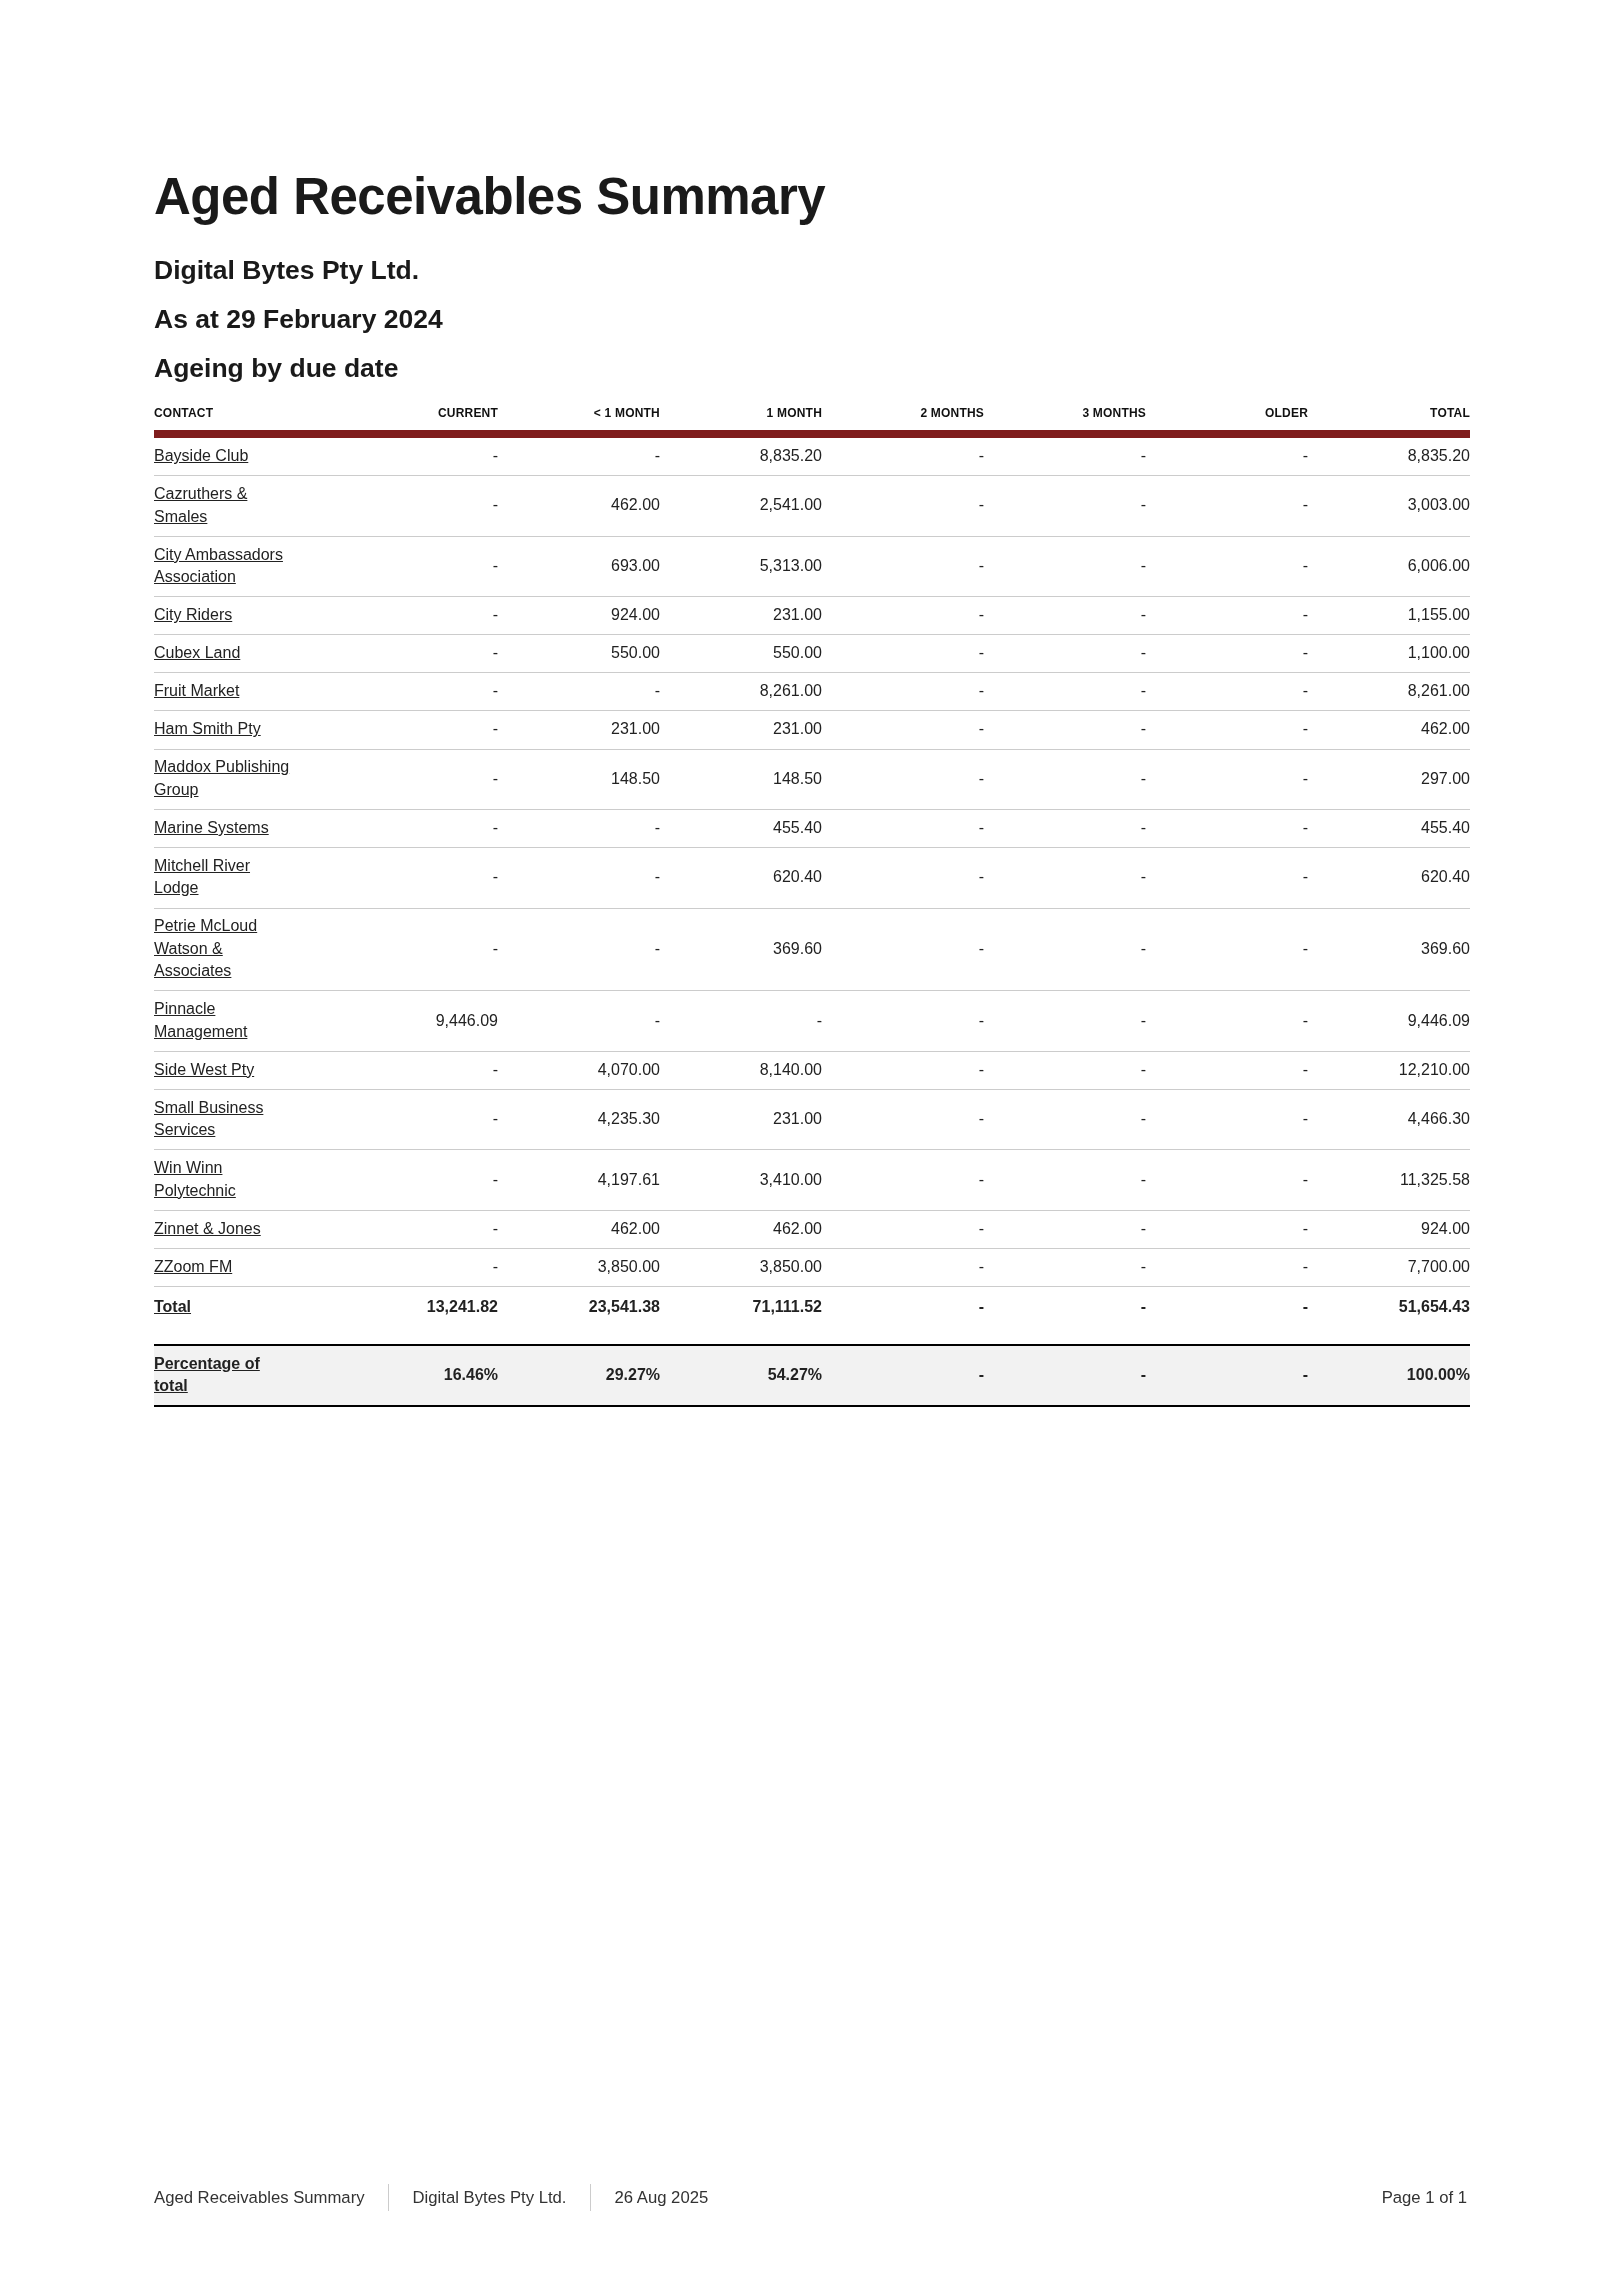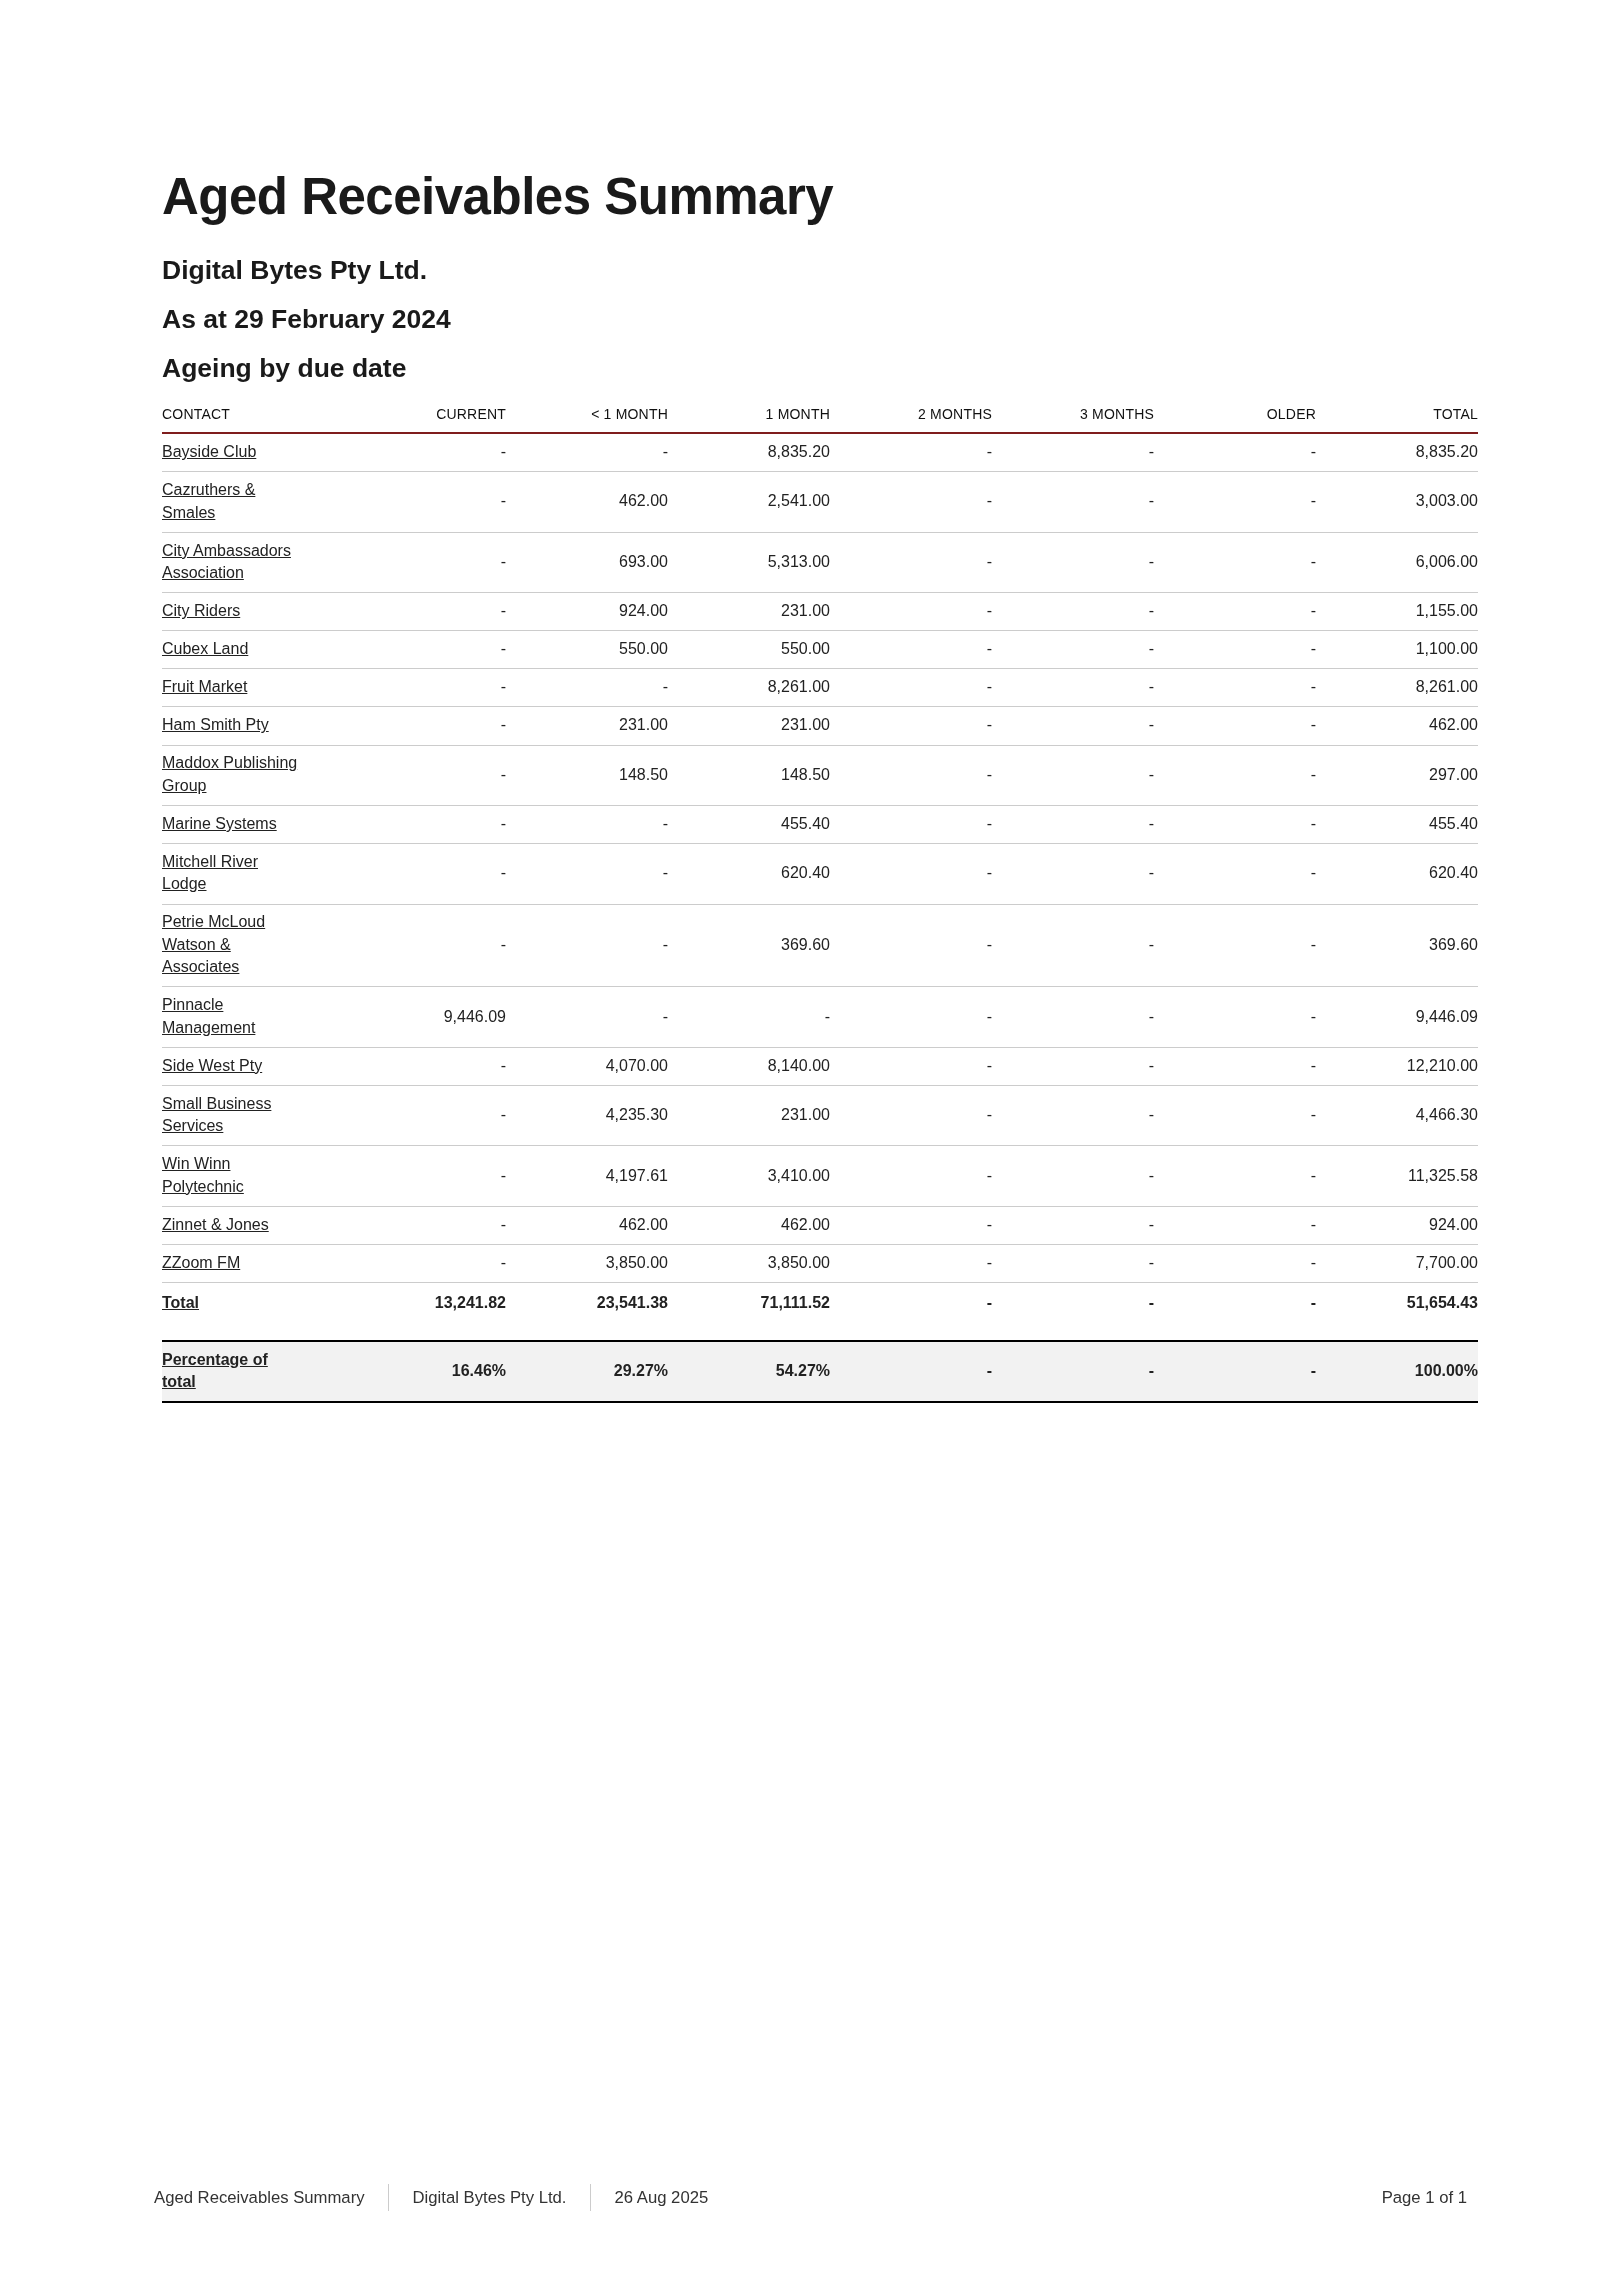--- a/index.html
+++ b/index.html
@@ -5,21 +5,20 @@
   * { box-sizing: border-box; margin: 0; padding: 0; }
   html, body { background: #ffffff; }
   .page {
     position: relative;
     width: 1621px;
     height: 2293px;
     background: #ffffff;
     font-family: "Liberation Sans", sans-serif;
     color: #1f1f1f;
     overflow: hidden;
-    padding-left: 8px;
   }
   .content { padding: 169px 154px 0 154px; }
 
   h1.report-title {
     font-size: 51px;
     font-weight: 700;
     letter-spacing: -0.5px;
     color: #1a1a1a;
     line-height: 1.1;
     margin-bottom: 29px;
@@ -35,26 +34,26 @@
 
   table.report-table {
     width: 1313px;
     border-collapse: collapse;
     table-layout: fixed;
   }
   col.c-contact { width: 182px; }
   col.c-num { width: 162px; }
 
   thead th {
-    font-size: 14px;
-    font-weight: 400;
+    font-size: 12px;
+    font-weight: 700;
     color: #111111;
     text-align: right;
     padding: 0 0 9.8px 0;
-    border-bottom: 2px solid #7f1d1d;
+    border-bottom: 8px solid #7f1d1d;
     letter-spacing: 0.2px;
     white-space: nowrap;
   }
   thead th.contact { text-align: left; }
 
   tbody td {
     font-size: 16px;
     color: #222222;
     padding: 6.9px 0 7.8px 0;
     border-bottom: 1px solid #cccccc;

